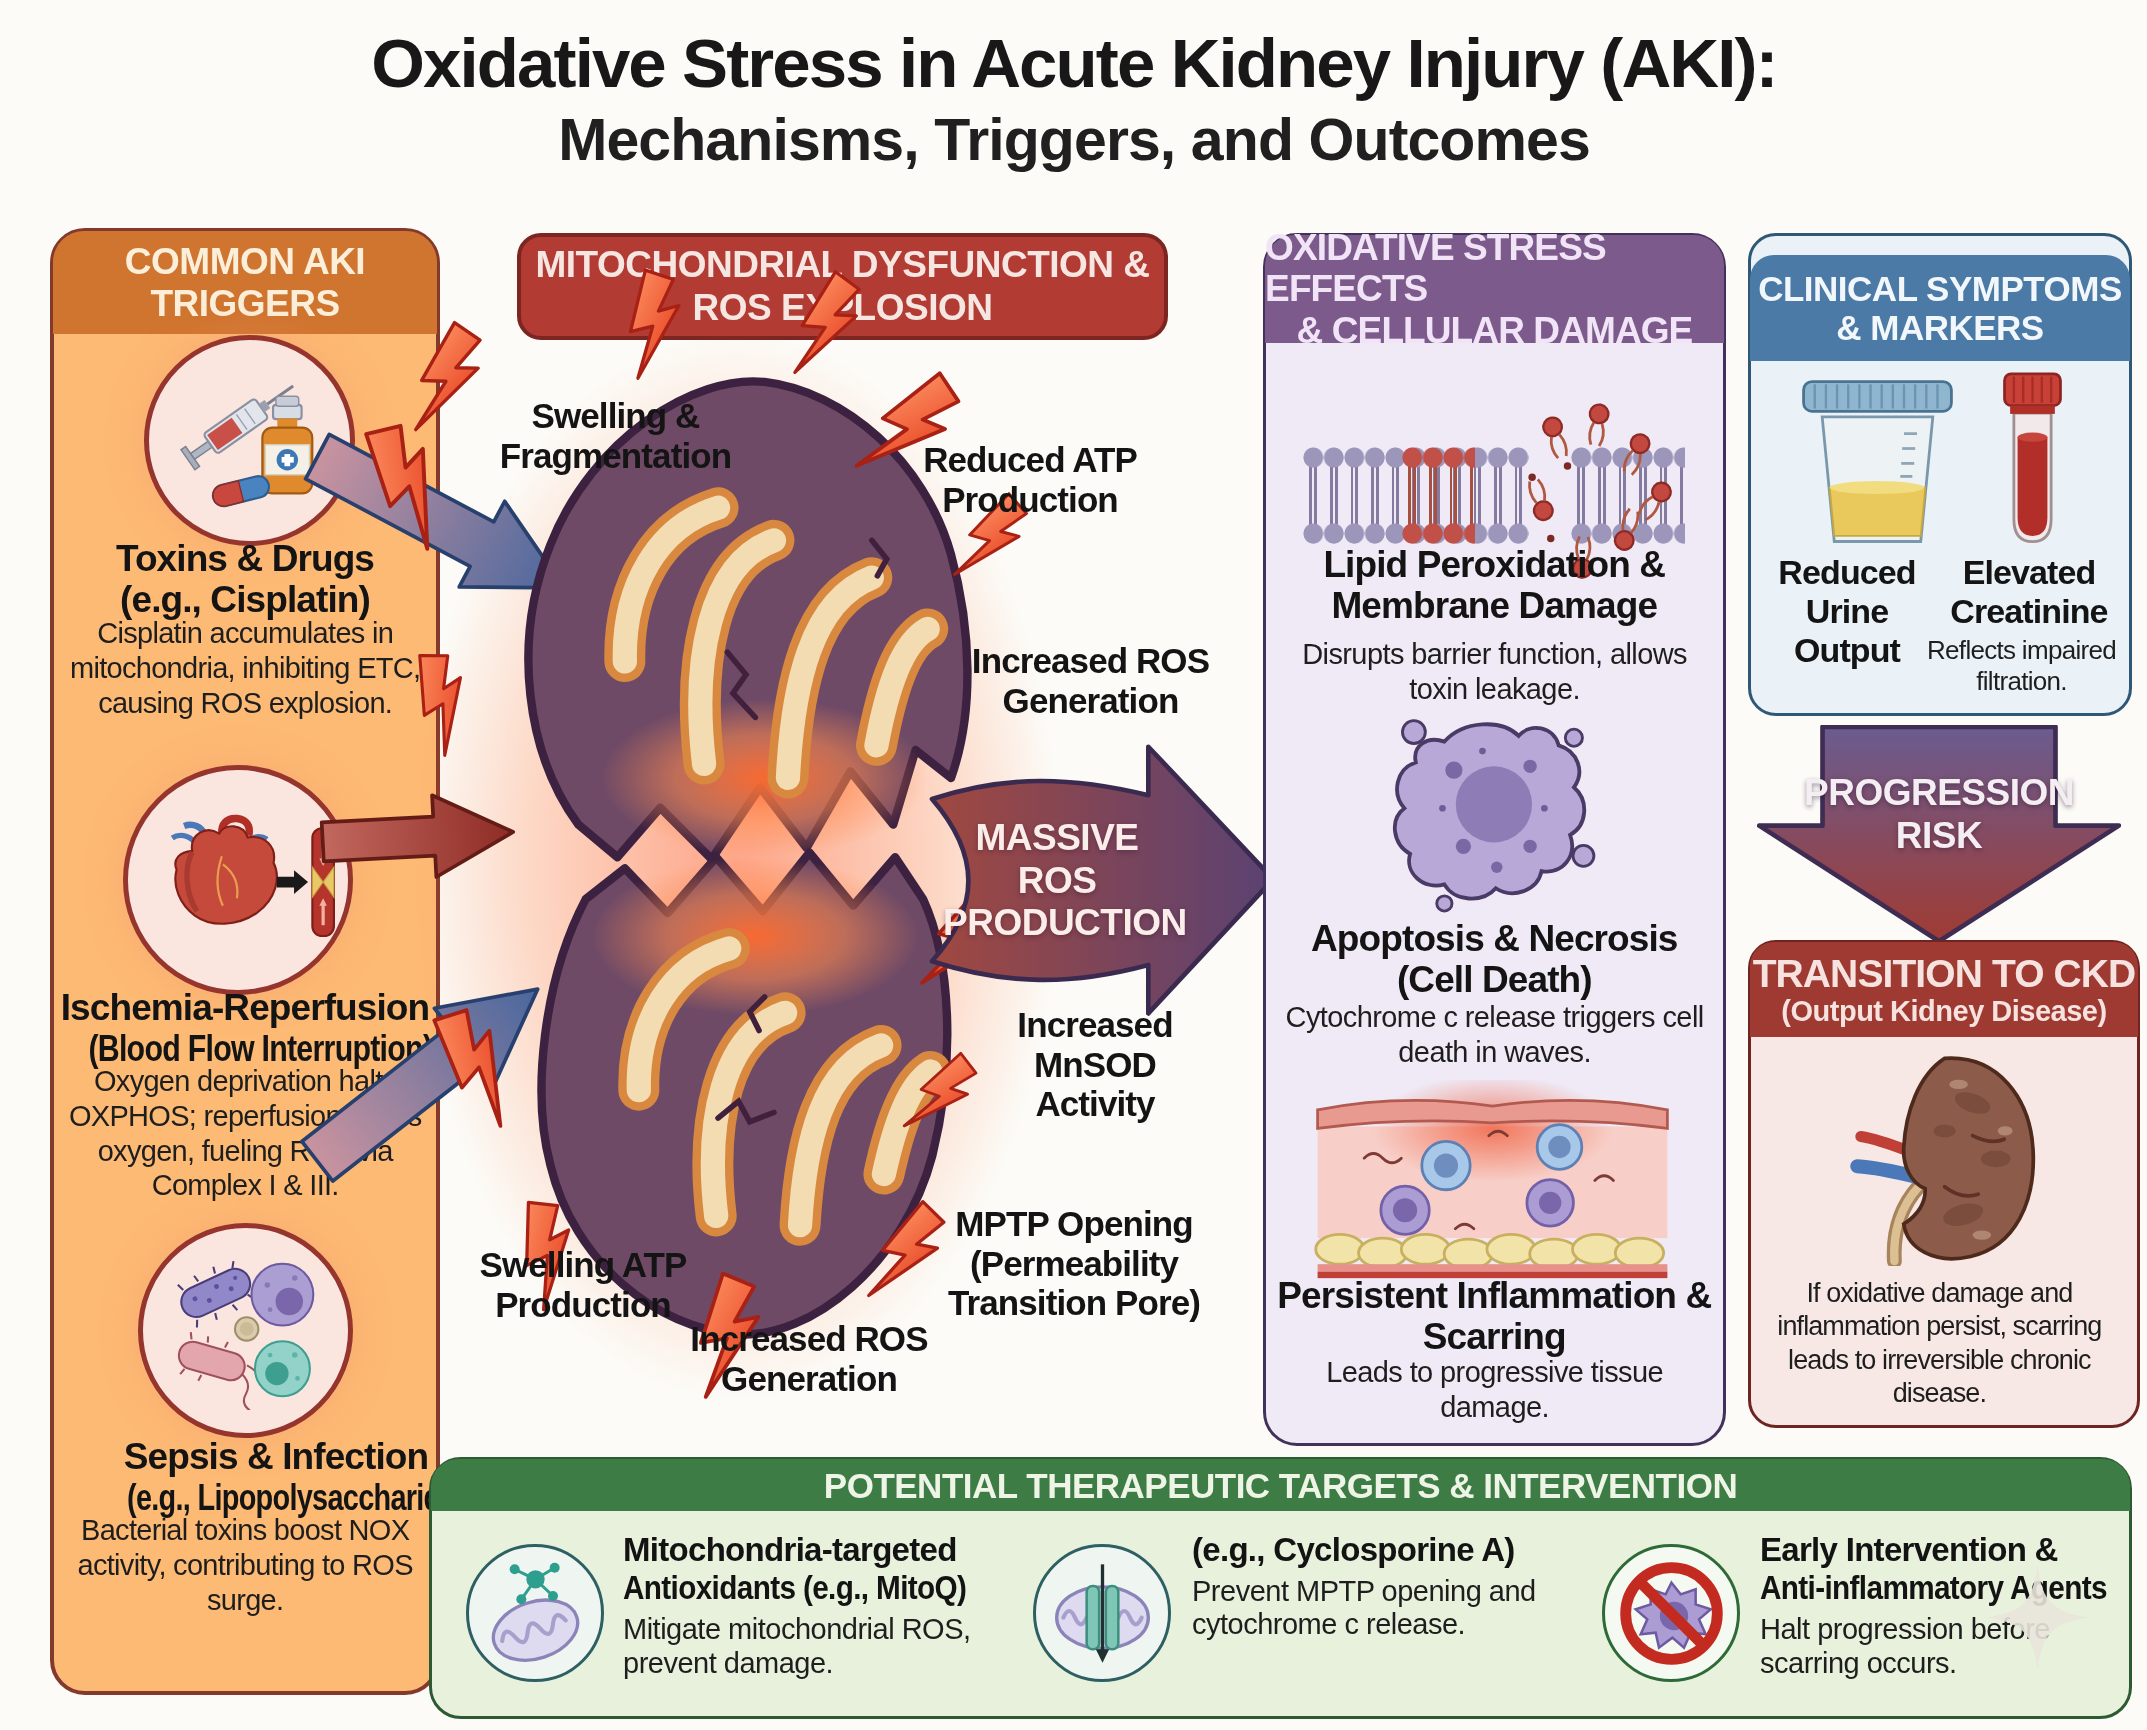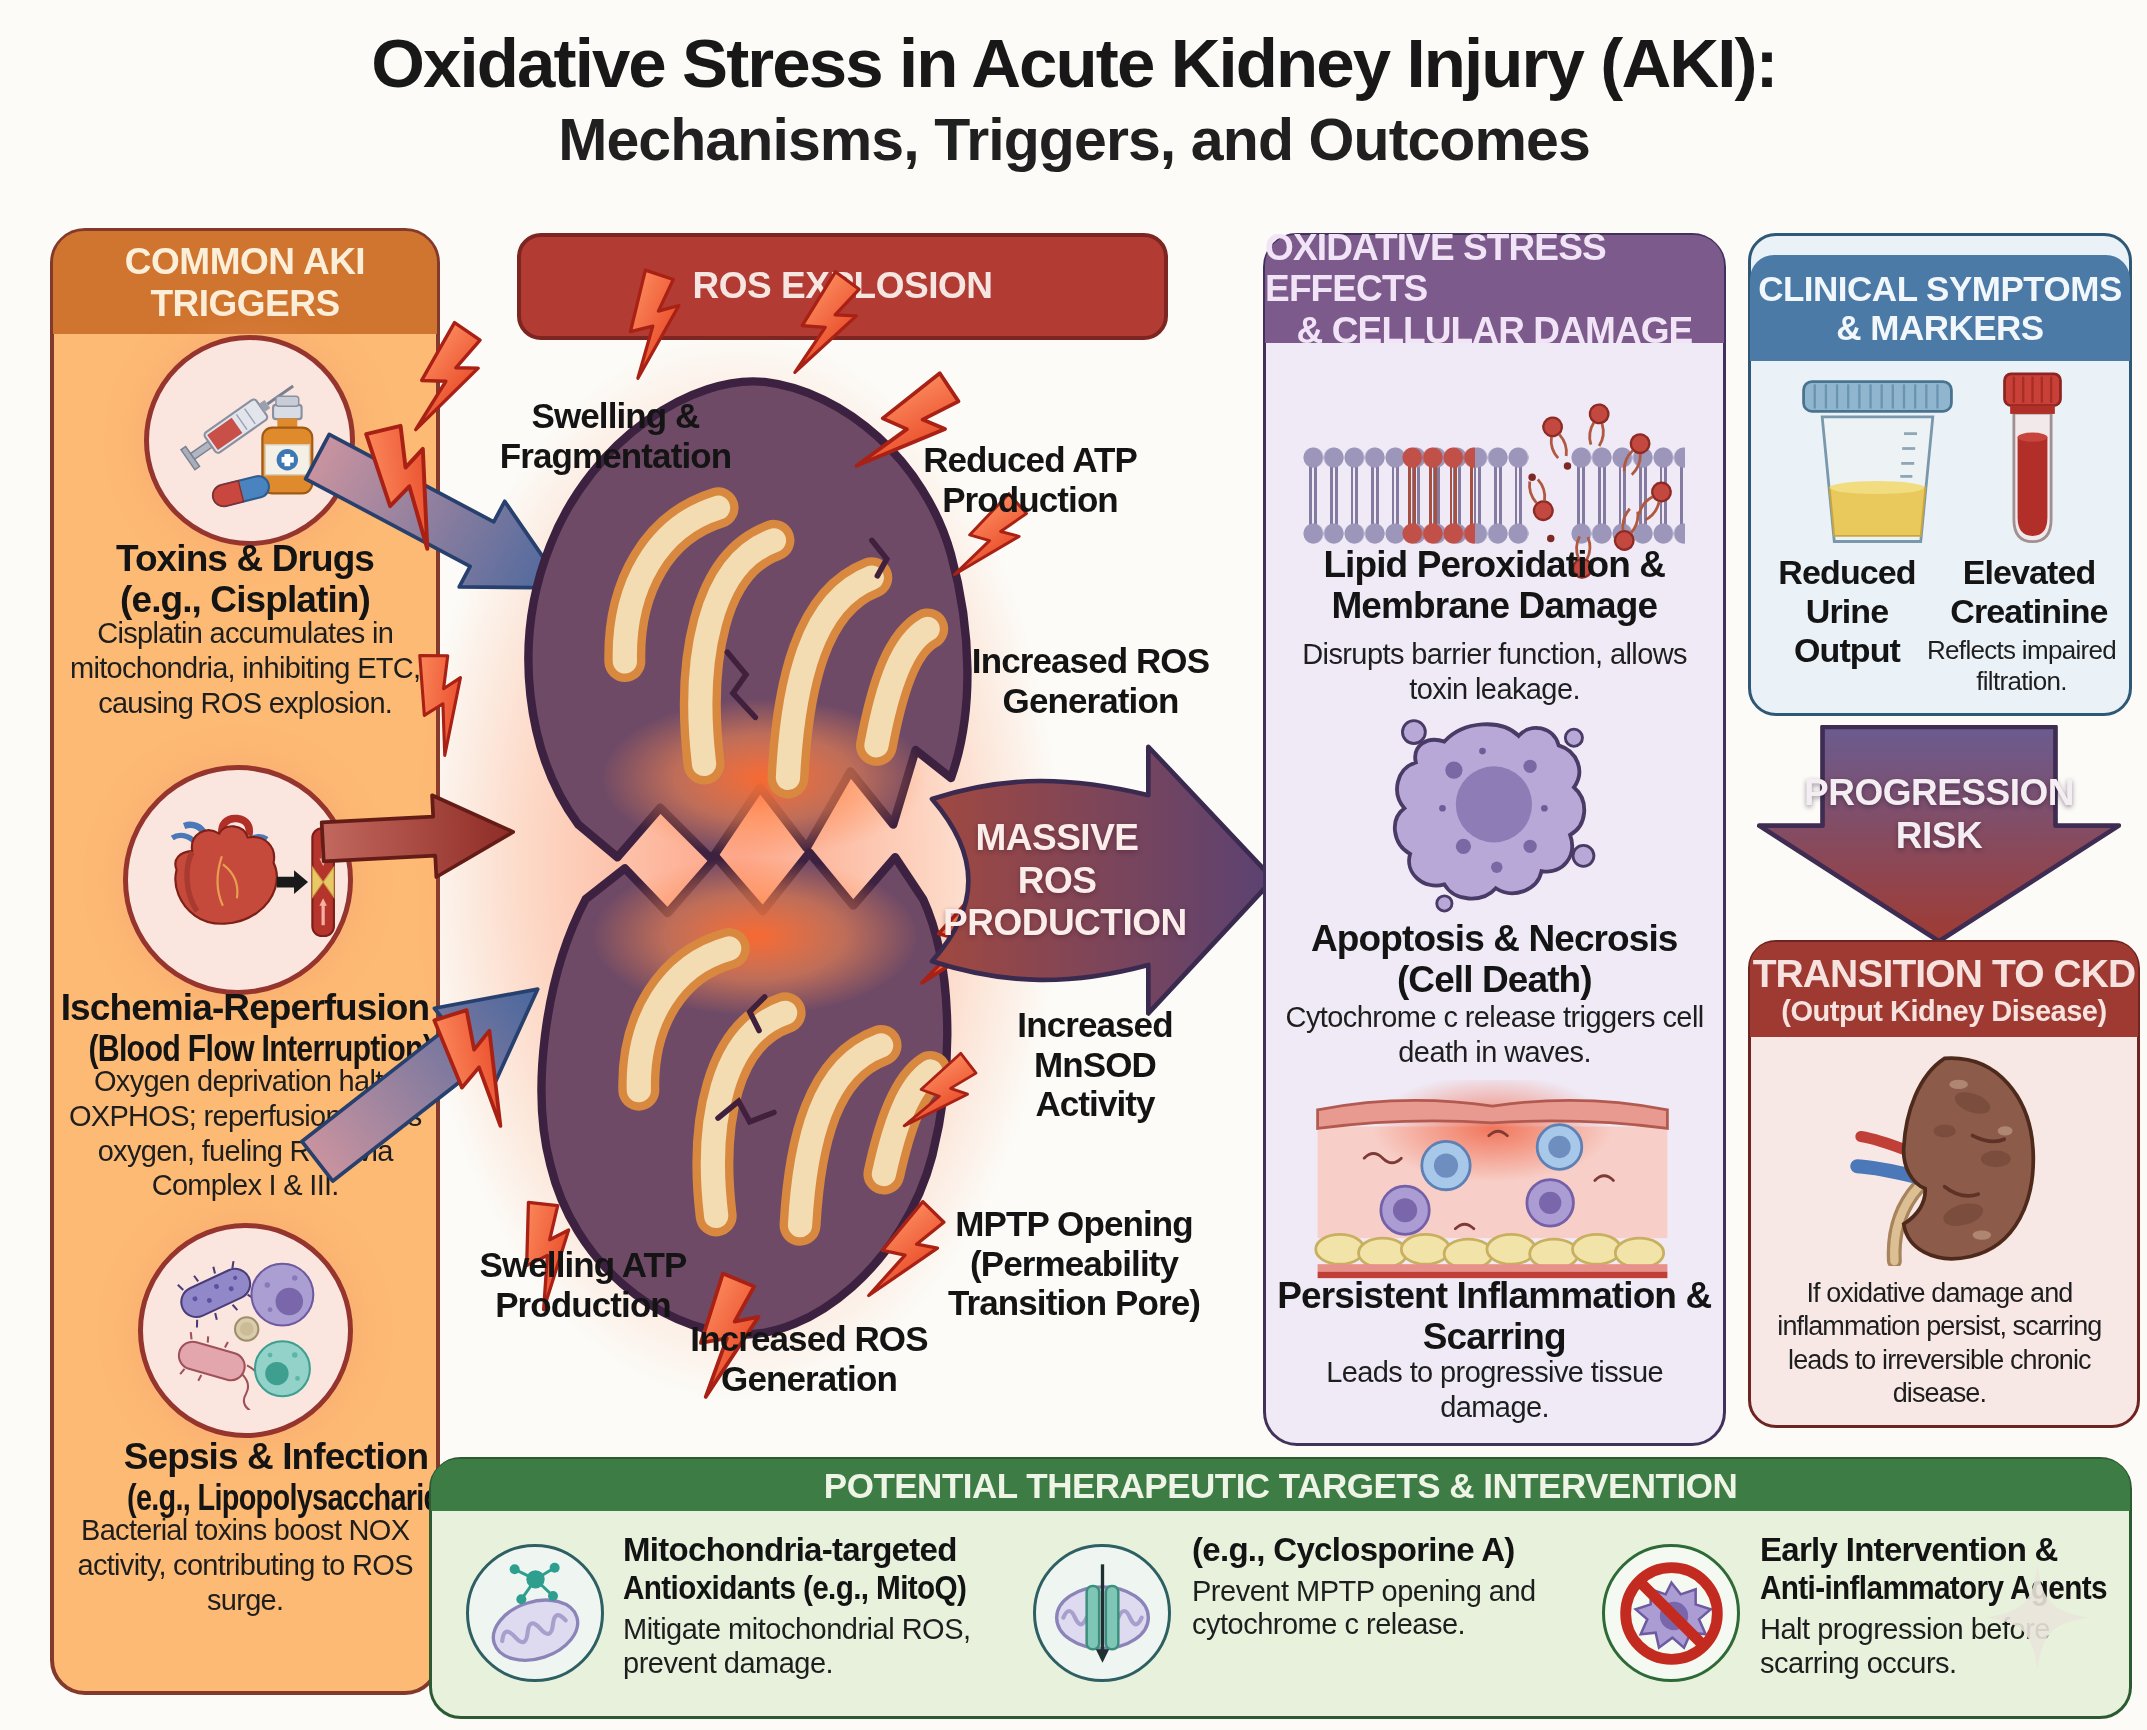--- a/index.html
+++ b/index.html
@@ -226,20 +226,21 @@
       </svg>
     </div>
     <div class="tblock" id="tb3">
       <div>Sepsis &amp; Infection</div>
       <div class="sqz78">(e.g., Lipopolysaccharides)</div>
     </div>
     <div class="tdesc" id="td3">Bacterial toxins boost NOX activity, contributing to ROS surge.</div>
   </div>
 
   <div class="abs" id="hdr-mito">
+    <div>MITOCHONDRIAL DYSFUNCTION &amp;</div>
     <div>ROS EXPLOSION</div>
   </div>
 
   <div class="abs" id="mito-glow"></div>
 
   <svg class="abs" style="left:308px;top:424px;overflow:visible" width="317" height="205" viewBox="0 0 340 220">
     <defs>
         <linearGradient id="gB1" x1="0" y1="0" x2="1" y2="0">
       <stop offset="0" stop-color="#C9939F"></stop>
           <stop offset="1" stop-color="#49679E"></stop>

